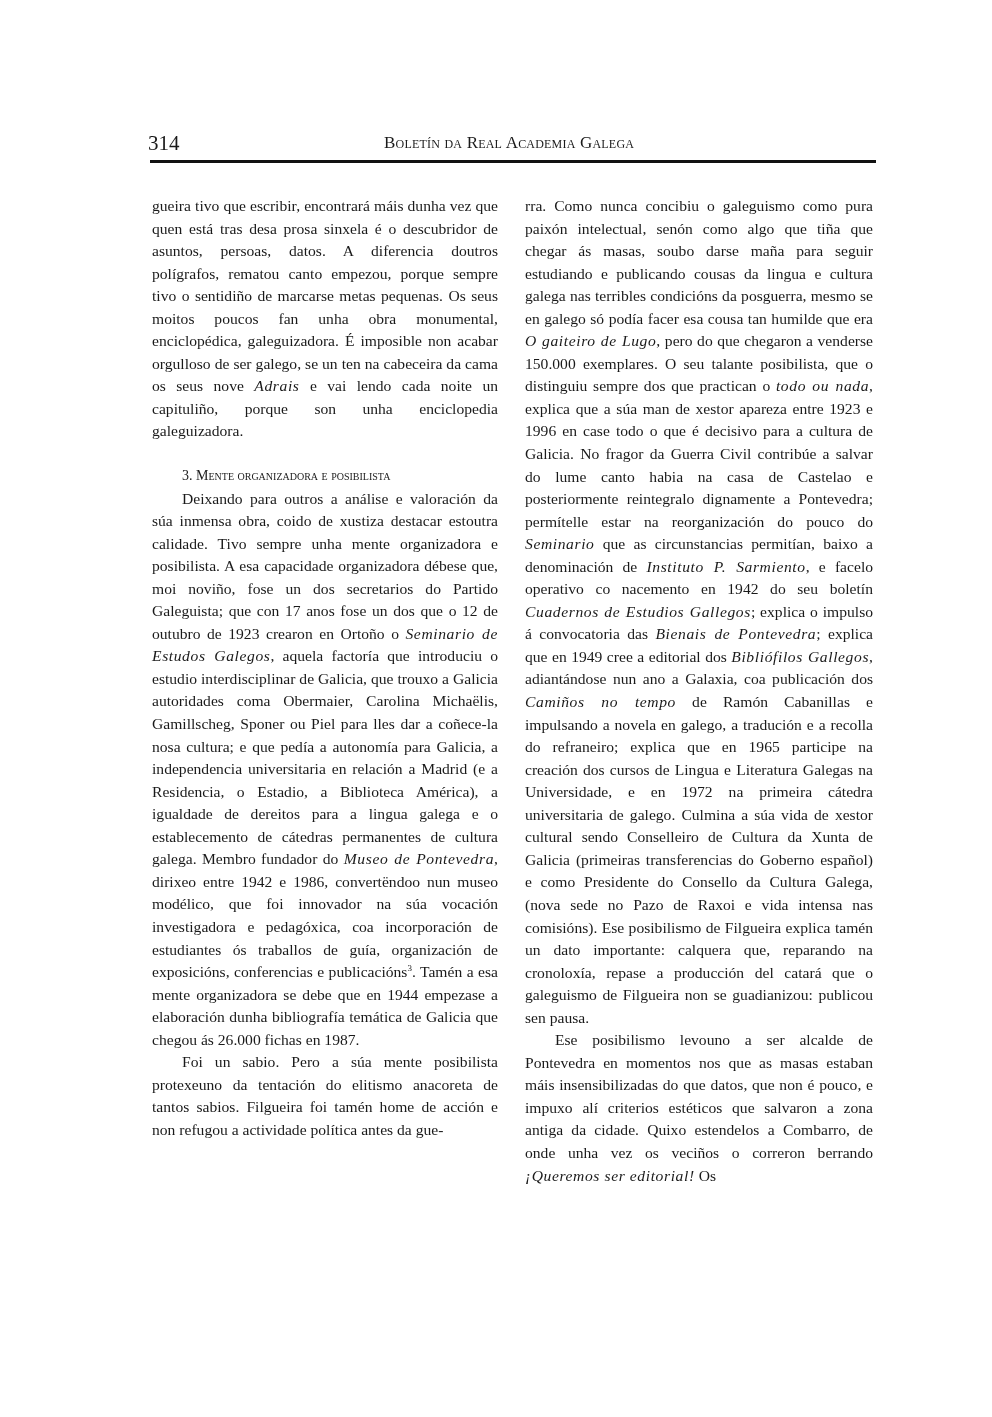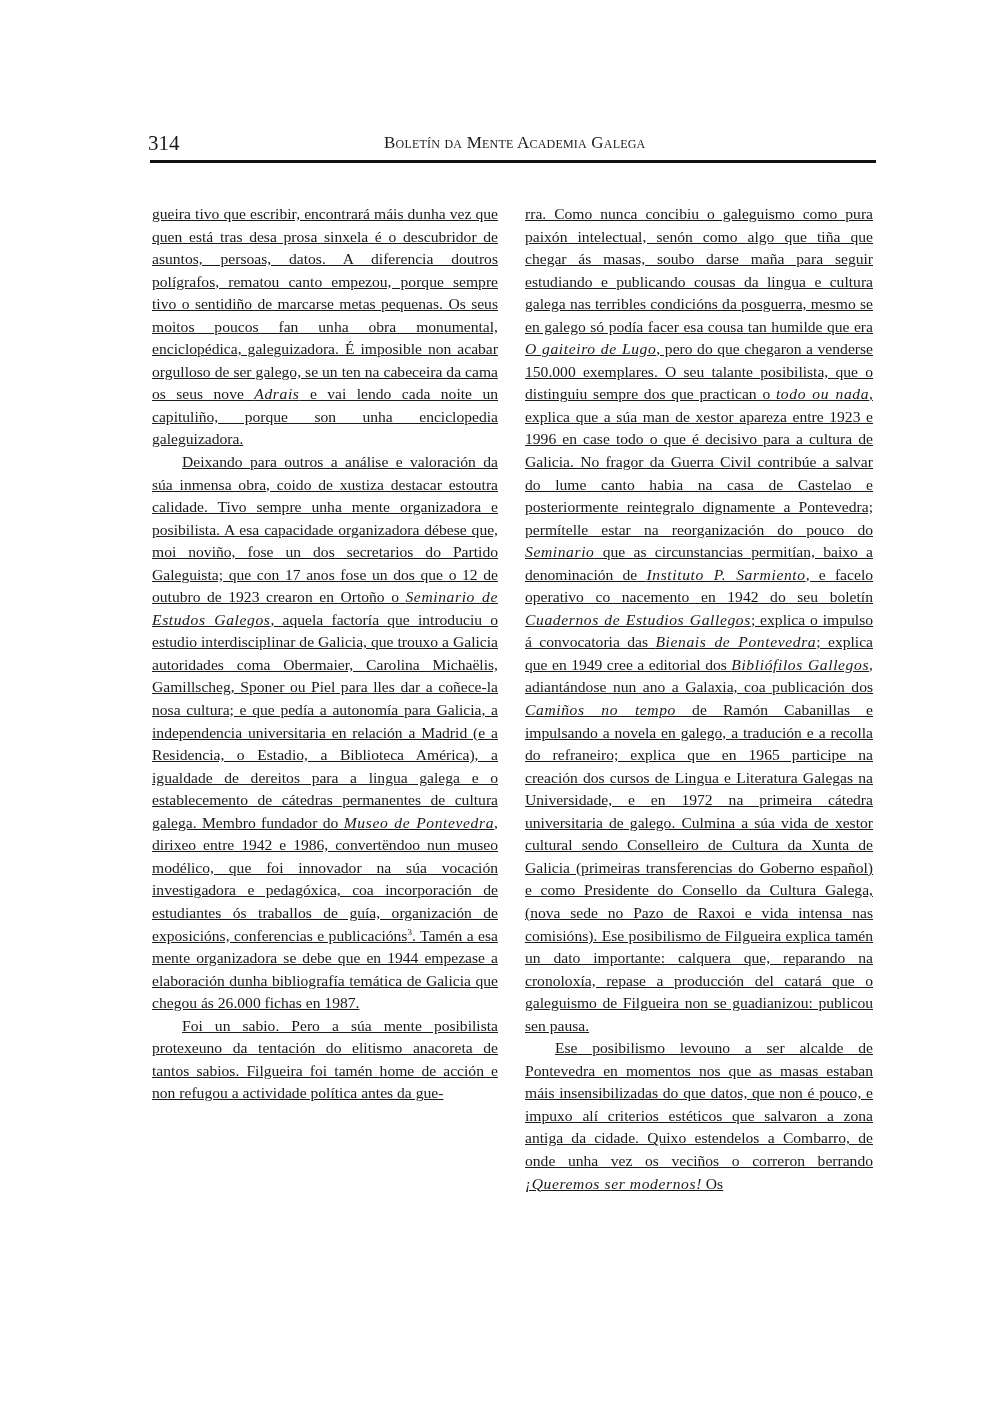--- a/index.html
+++ b/index.html
@@ -1,38 +1,39 @@
 <!DOCTYPE html>
 <html><head>
 <meta charset="utf-8">
 <style>
   html, body { margin: 0; padding: 0; background: #ffffff; }
   body { width: 992px; height: 1417px; position: relative; overflow: hidden;
          font-family: "Liberation Serif", "DejaVu Serif", serif; color: #1a1a1a; }
   .page-number { position: absolute; left: 148px; top: 131px; font-size: 21px; }
   .running-head { position: absolute; left: 384px; top: 133px; font-size: 17px; font-variant: small-caps; letter-spacing: 0.2px; }
   .rule { position: absolute; left: 150px; top: 160px; width: 726px; height: 3px; background: #111; }
-  .col { position: absolute; top: 203px; width: 346px; font-size: 15.6px; line-height: 22.55px; text-align: justify; text-decoration: underline; }
+  .col { position: absolute; top: 195px; width: 346px; font-size: 15.6px; line-height: 22.55px; text-align: justify; }
   .col-left { left: 152px; }
   .col-right { left: 525px; width: 348px; }
   .col p { margin: 0; text-indent: 30px; }
   .col p.noindent { text-indent: 0; }
   .col h3 { margin: 22px 0 0 0; padding-left: 30px; font-weight: normal; font-size: 14px; font-variant: small-caps; line-height: 22.55px; }
   em { font-style: italic; letter-spacing: 0.6px; }
   sup { font-size: 9px; line-height: 0; }
 </style>
 </head>
 <body>
 
 <div class="page-number">314</div>
-<div class="running-head">Boletín da Mente Academia Galega</div>
+<div class="running-head">Boletín da Real Academia Galega</div>
 <div class="rule"></div>
 
 <div class="col col-left">
   <p class="noindent"><span>gueira tivo que escribir, encontrará máis dunha vez que quen está tras desa prosa sinxela é o descubridor de asuntos, persoas,  datos. A diferencia doutros polígrafos, rematou canto empezou, porque sempre tivo o sentidiño de marcarse metas pequenas. Os seus moitos poucos fan unha obra monumental, enciclopédica, galeguizadora. É imposible non acabar orgulloso de ser galego, se un ten na cabeceira da cama os seus nove </span><em>Adrais</em><span> e vai lendo cada noite un capituliño, porque son unha enciclopedia galeguizadora.</span></p>
+  <h3>3. Mente organizadora e posibilista</h3>
   <p><span>Deixando para outros a análise e valoración da súa inmensa obra, coido de xustiza destacar estoutra calidade. Tivo sempre unha mente organizadora e posibilista. A esa capacidade organizadora débese que, moi noviño, fose un dos secretarios do Partido Galeguista; que con 17 anos fose un dos que o 12 de outubro de 1923 crearon en Ortoño o </span><em>Seminario de Estudos Galegos</em><span>, aquela factoría que introduciu o estudio interdisciplinar de Galicia, que trouxo a Galicia autoridades coma Obermaier, Carolina Michaëlis, Gamillscheg, Sponer ou Piel para lles dar a coñece-la nosa cultura; e que pedía a autonomía para Galicia, a independencia universitaria en relación a Madrid (e a Residencia, o Estadio, a Biblioteca América), a igualdade de dereitos para a lingua galega e o establecemento de cátedras permanentes de cultura galega. Membro fundador do </span><em>Museo de Pontevedra</em><span>, dirixeo entre 1942 e 1986, convertëndoo nun museo modélico, que foi innovador na súa vocación investigadora e pedagóxica, coa incorporación de estudiantes ós traballos de guía, organización de exposicións, conferencias e publicacións</span><sup>3</sup><span>. Tamén a esa mente organizadora se debe que en 1944 empezase a elaboración dunha bibliografía temática de Galicia que chegou ás 26.000 fichas en 1987.</span></p>
   <p>Foi un sabio. Pero a súa mente posibilista protexeuno da tentación do elitismo anacoreta de tantos sabios. Filgueira foi tamén home de acción e non refugou a actividade política antes da gue-</p>
 </div>
 
 <div class="col col-right">
   <p class="noindent"><span>rra.  Como nunca concibiu o galeguismo como pura paixón intelectual, senón como algo que tiña que chegar ás masas, soubo darse maña para seguir estudiando e publicando cousas da lingua e cultura galega nas terribles condicións da posguerra, mesmo se en galego só podía facer esa cousa tan humilde que era </span><em>O gaiteiro de Lugo</em><span>, pero do que chegaron a venderse 150.000 exemplares. O seu talante posibilista, que o distinguiu sempre dos que practican o </span><em>todo ou nada</em><span>, explica que a súa man de xestor apareza entre 1923 e 1996 en case todo o que é decisivo para a cultura de Galicia. No fragor da Guerra Civil contribúe a salvar do lume canto habia na casa de Castelao e posteriormente reintegralo dignamente a Pontevedra; permítelle estar na reorganización do pouco do </span><em>Seminario</em><span> que as circunstancias permitían, baixo a denominación de </span><em>Instituto P. Sarmiento</em><span>, e facelo operativo co nacemento en 1942 do seu boletín </span><em>Cuadernos de Estudios Gallegos</em><span>; explica o impulso á convocatoria das </span><em>Bienais de Pontevedra</em><span>; explica que en 1949 cree a editorial dos </span><em>Bibliófilos Gallegos</em><span>, adiantándose nun ano a Galaxia, coa publicación dos </span><em>Camiños no tempo</em><span> de Ramón Cabanillas e impulsando a novela en galego, a tradución e a recolla do refraneiro; explica que en 1965 participe na creación dos cursos de Lingua e Literatura Galegas na Universidade, e en 1972 na primeira cátedra universitaria de galego. Culmina a súa vida de xestor cultural sendo Conselleiro de Cultura da Xunta de Galicia (primeiras transferencias do Goberno español)  e como Presidente do Consello da Cultura Galega, (nova sede no Pazo de Raxoi e vida intensa nas comisións). Ese posibilismo de Filgueira explica tamén un dato importante: calquera que, reparando na cronoloxía, repase a producción del catará que o galeguismo de Filgueira  non se guadianizou: publicou sen pausa.</span></p>
-  <p><span>Ese posibilismo levouno a ser alcalde de Pontevedra en momentos nos que as masas estaban máis insensibilizadas do que datos, que non é pouco, e impuxo alí criterios estéticos que salvaron a zona antiga da cidade. Quixo estendelos a Combarro, de onde unha vez os veciños o correron berrando </span><em>¡Queremos ser modernos!</em><span> Os</span></p>
+  <p><span>Ese posibilismo levouno a ser alcalde de Pontevedra en momentos nos que as masas estaban máis insensibilizadas do que datos, que non é pouco, e impuxo alí criterios estéticos que salvaron a zona antiga da cidade. Quixo estendelos a Combarro, de onde unha vez os veciños o correron berrando </span><em>¡Queremos ser editorial!</em><span> Os</span></p>
 </div>
 
 </body></html>

